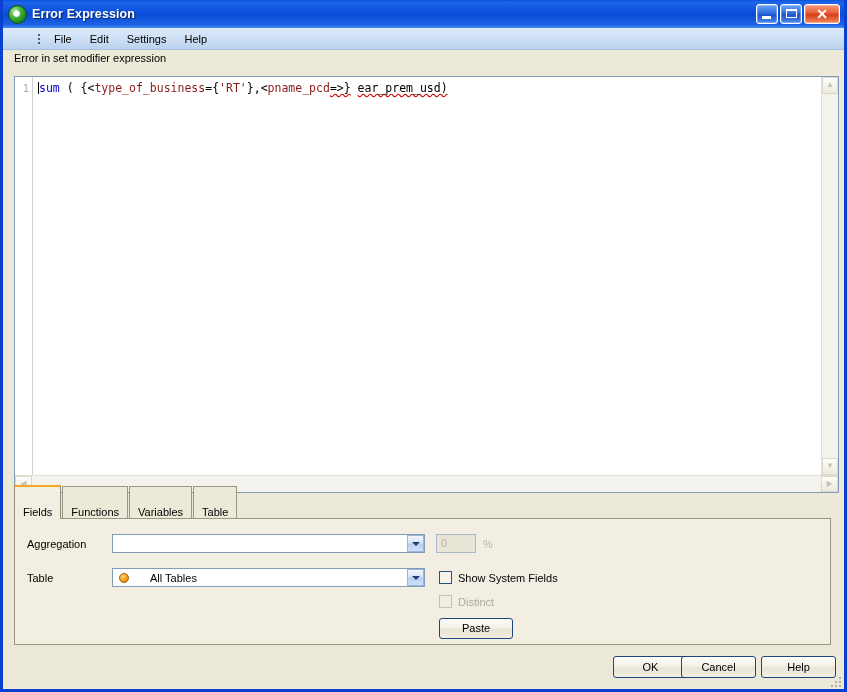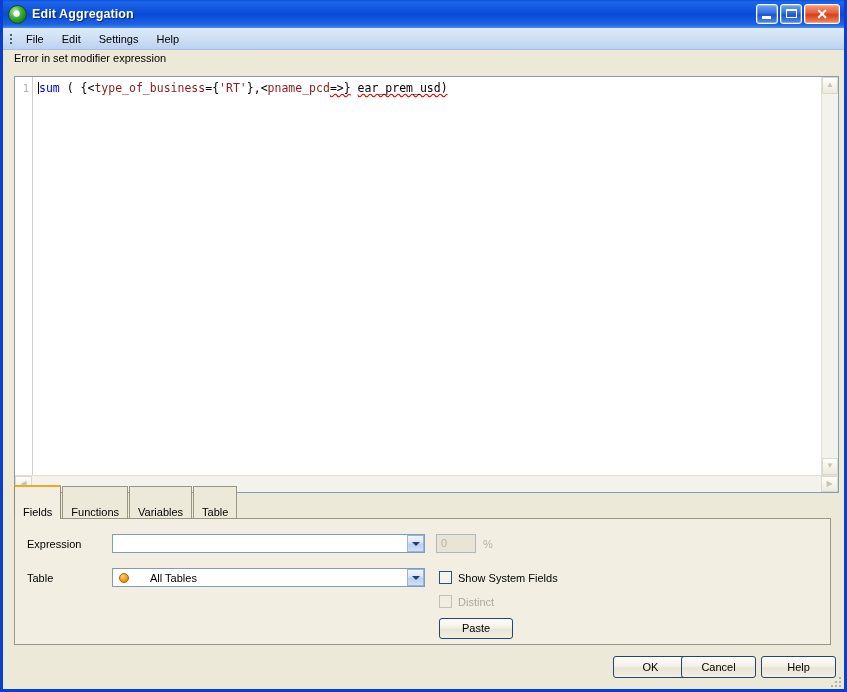--- a/index.html
+++ b/index.html
@@ -95,20 +95,21 @@
   }
 
   
   .menubar {
     height: 22px;
     background: linear-gradient(to bottom, #dceaf9 0%, #cfe0f5 50%, #b9d2ef 100%);
     display: flex;
     align-items: center;
     border-bottom: 1px solid #a8c0e0;
     box-sizing: border-box;
+    padding-left: 28px;
   }
   .menu-grip {
     width: 9px; height: 14px;
     margin: 0 2px 0 3px;
     display: flex; flex-direction: column; justify-content: center;
     align-items: center; gap: 2px;
   }
   .menu-grip i {
     display: block; width: 2px; height: 2px;
     background: #4a5d7a;
@@ -374,21 +375,21 @@
     background: #b5b1a1;
   }
 </style>
 </head>
 <body>
 
 <div class="window">
 
   <div class="titlebar">
     <div class="title-icon"></div>
-    <div class="title-text">Edit Aggregation</div>
+    <div class="title-text">Error Expression</div>
     <div class="winbtns">
       <div class="winbtn">
         <span class="min-glyph"></span>
       </div>
       <div class="winbtn">
         <span class="max-glyph"></span>
       </div>
       <div class="winbtn close">
         <span class="close-glyph">✕</span>
       </div>
@@ -429,21 +430,21 @@
   <div class="tabstrip">
     <div class="tab active">Fields</div>
     <div class="tab">Functions</div>
     <div class="tab">Variables</div>
     <div class="tab">Table</div>
   </div>
 
   <div class="panel">
 
     <div class="row" style="left:12px; top:15px;">
-      <div class="row-label">Expression</div>
+      <div class="row-label">Aggregation</div>
       <div class="combo">
         <div class="combo-text"></div>
         <div class="combo-arrow">
             <span class="chev"></span>
           </div>
       </div>
       <div class="pctbox" style="margin-left:11px;">0</div>
       <div class="pct-sign">%</div>
     </div>
 

